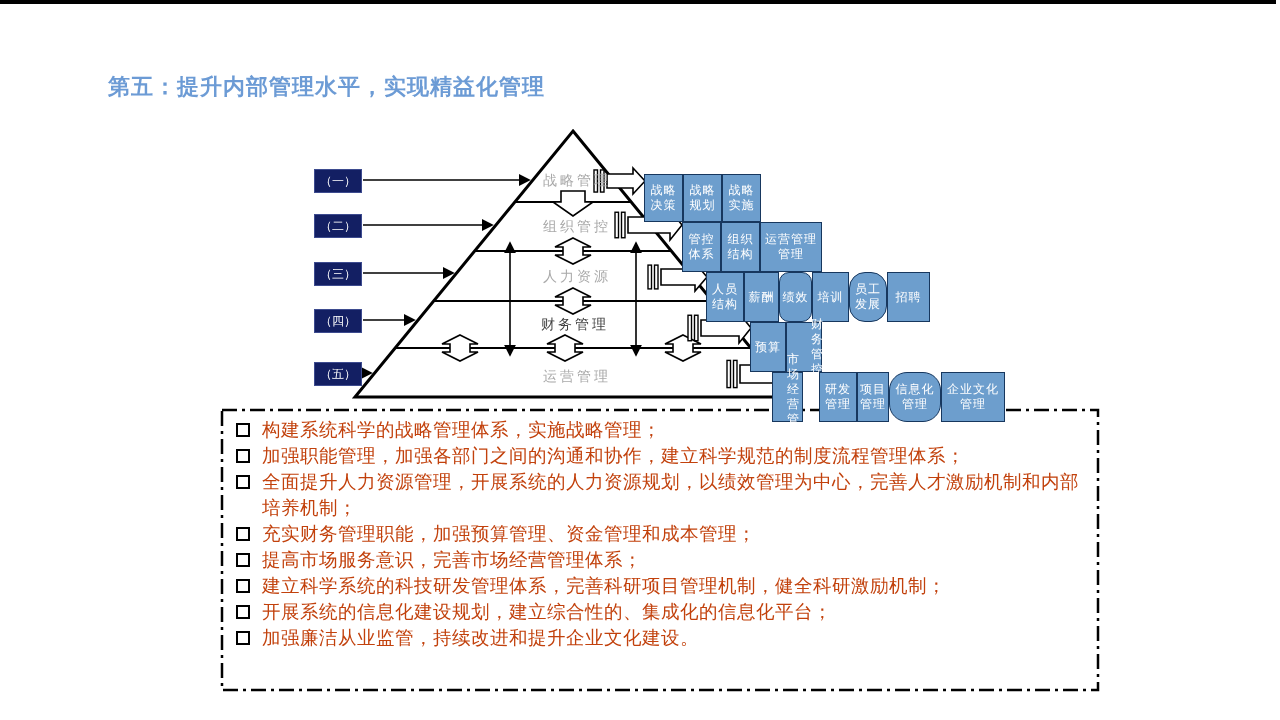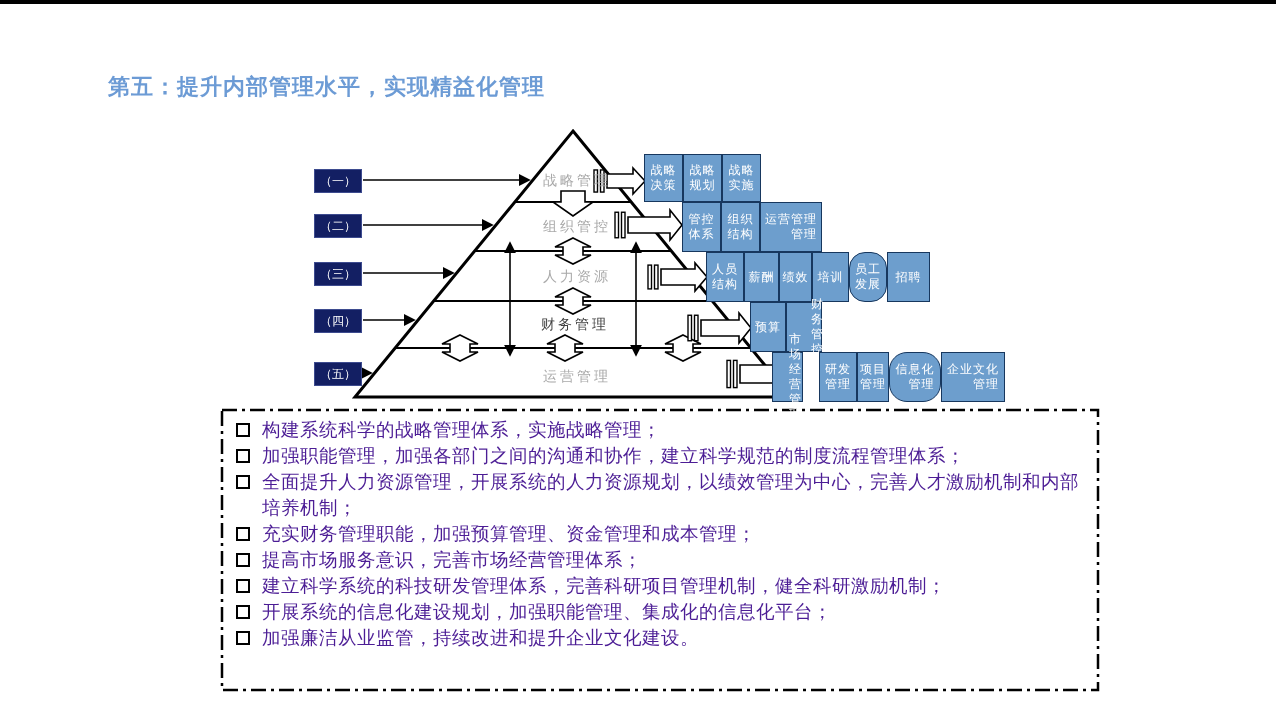--- a/index.html
+++ b/index.html
@@ -10,23 +10,23 @@
          color:#6C9BD5;letter-spacing:1px;white-space:nowrap;}
   svg.overlay{position:absolute;left:0;top:0;}
   .lvl{position:absolute;transform:translate(-50%,-50%);font-size:14px;color:#A9A9A9;
        letter-spacing:3px;white-space:nowrap;}
   .lvl.dark{color:#3f3f3f;}
   .navy{position:absolute;width:46px;height:22px;background:#131F63;border:1px solid #3D4B8F;
         color:#fff;font-size:12px;display:flex;align-items:center;justify-content:center;
         white-space:nowrap;}
   .pbox{position:absolute;background:#6D9ECD;border:1.5px solid #17375E;box-sizing:border-box;
         color:#fff;font-size:12px;line-height:1.25;letter-spacing:1px;display:flex;
-        align-items:center;justify-content:center;text-align:right;white-space:pre-line;}
+        align-items:center;justify-content:center;text-align:center;white-space:pre-line;margin-top:20px;}
   #notes{position:absolute;left:222px;top:410px;width:876px;height:280px;box-sizing:border-box;
-         padding:7px 10px 6px 12px;color:#4c1d95;}
+         padding:7px 10px 6px 12px;color:#c2410c;}
   .note{display:flex;align-items:flex-start;line-height:26px;}
   .chk{flex:0 0 auto;width:10px;height:10px;border:2.5px solid #000;margin:6px 12px 0 2px;}
   .note-text{font-size:18.5px;letter-spacing:0.5px;}
 </style>
 </head>
 <body>
 
 <div id="slide">
   <div id="topbar"></div>
   <div id="title">第五：提升内部管理水平，实现精益化管理</div>
@@ -106,21 +106,21 @@
 实施</div>
       <div class="pbox" style="left: 682px; top: 202px; width: 39px; height: 50px;">管控
 体系</div>
       <div class="pbox" style="left: 721px; top: 202px; width: 39px; height: 50px;">组织
 结构</div>
       <div class="pbox" style="left: 760px; top: 202px; width: 62px; height: 50px;">运营管理
 管理</div>
       <div class="pbox" style="left: 706px; top: 252px; width: 38px; height: 50px;">人员
 结构</div>
       <div class="pbox" style="left: 744px; top: 252px; width: 35px; height: 50px;">薪酬</div>
-      <div class="pbox" style="left: 779px; top: 252px; width: 33px; height: 50px;">绩效</div>
+      <div class="pbox" style="left: 779px; top: 252px; width: 33px; height: 50px; border-radius: 10px;">绩效</div>
       <div class="pbox" style="left: 812px; top: 252px; width: 37px; height: 50px;">培训</div>
       <div class="pbox" style="left: 849px; top: 252px; width: 38px; height: 50px; border-radius: 16px;">员工
 发展</div>
       <div class="pbox" style="left: 887px; top: 252px; width: 43px; height: 50px;">招聘</div>
       <div class="pbox" style="left: 750px; top: 302px; width: 36px; height: 50px;">预算</div>
       <div class="pbox" style="left: 786px; top: 302px; width: 36px; height: 50px; padding-left: 27px;">财务
 管控</div>
       <div class="pbox" style="left: 772px; top: 352px; width: 31px; height: 50px; padding-left: 12px;">市场
 经营
 管理</div>
@@ -154,20 +154,20 @@
       <div class="note">
         <span class="chk"></span>
         <span class="note-text">提高市场服务意识，完善市场经营管理体系；</span>
       </div>
       <div class="note">
         <span class="chk"></span>
         <span class="note-text">建立科学系统的科技研发管理体系，完善科研项目管理机制，健全科研激励机制；</span>
       </div>
       <div class="note">
         <span class="chk"></span>
-        <span class="note-text">开展系统的信息化建设规划，加强职能管理、集成化的信息化平台；</span>
+        <span class="note-text">开展系统的信息化建设规划，建立综合性的、集成化的信息化平台；</span>
       </div>
       <div class="note">
         <span class="chk"></span>
         <span class="note-text">加强廉洁从业监管，持续改进和提升企业文化建设。</span>
       </div>
     </div>
 </div>
 
 </body></html>

